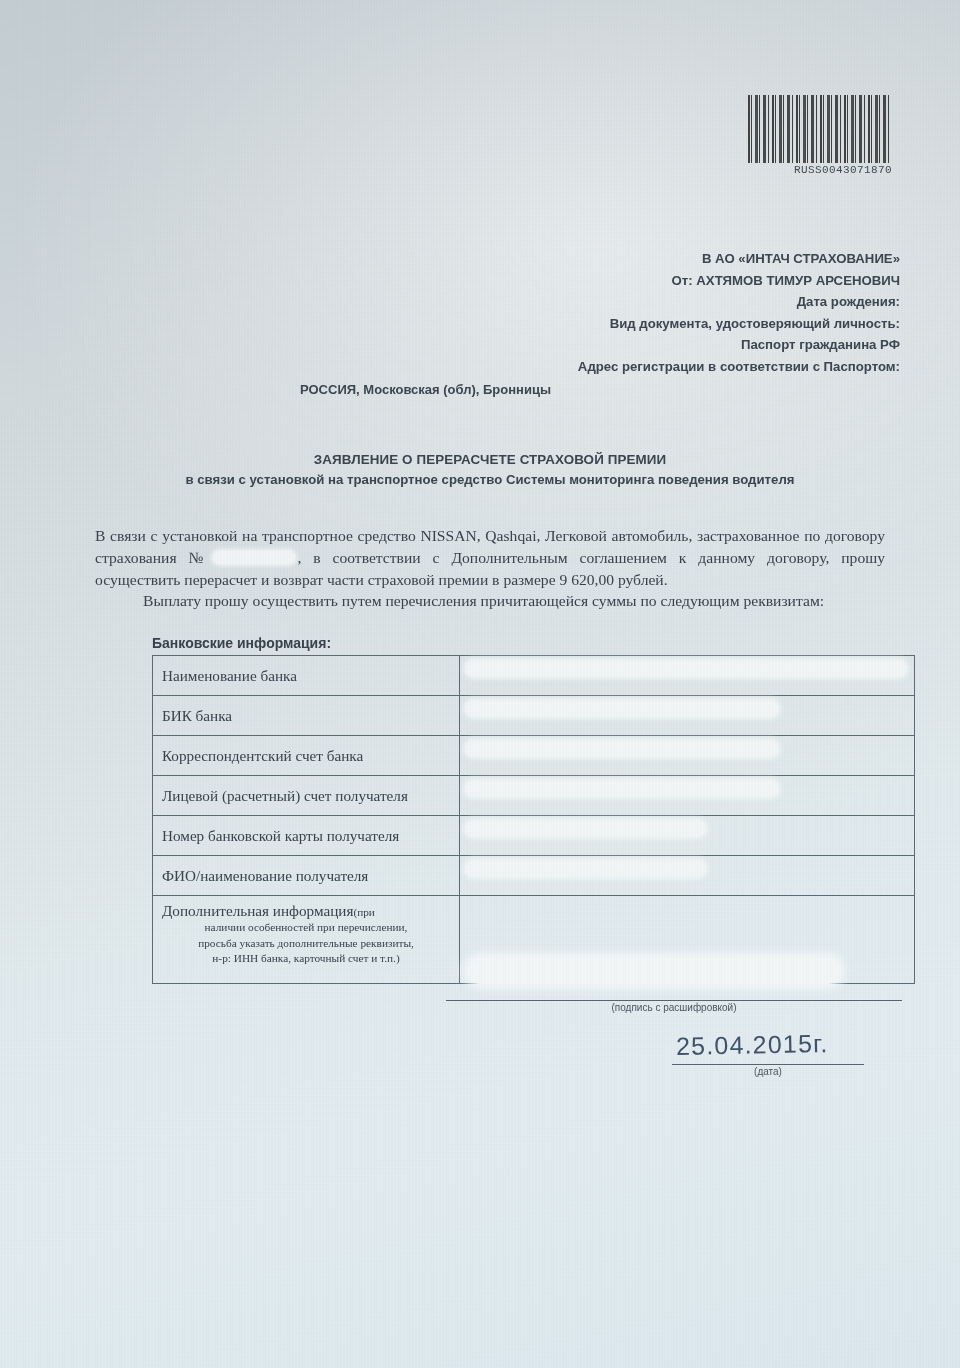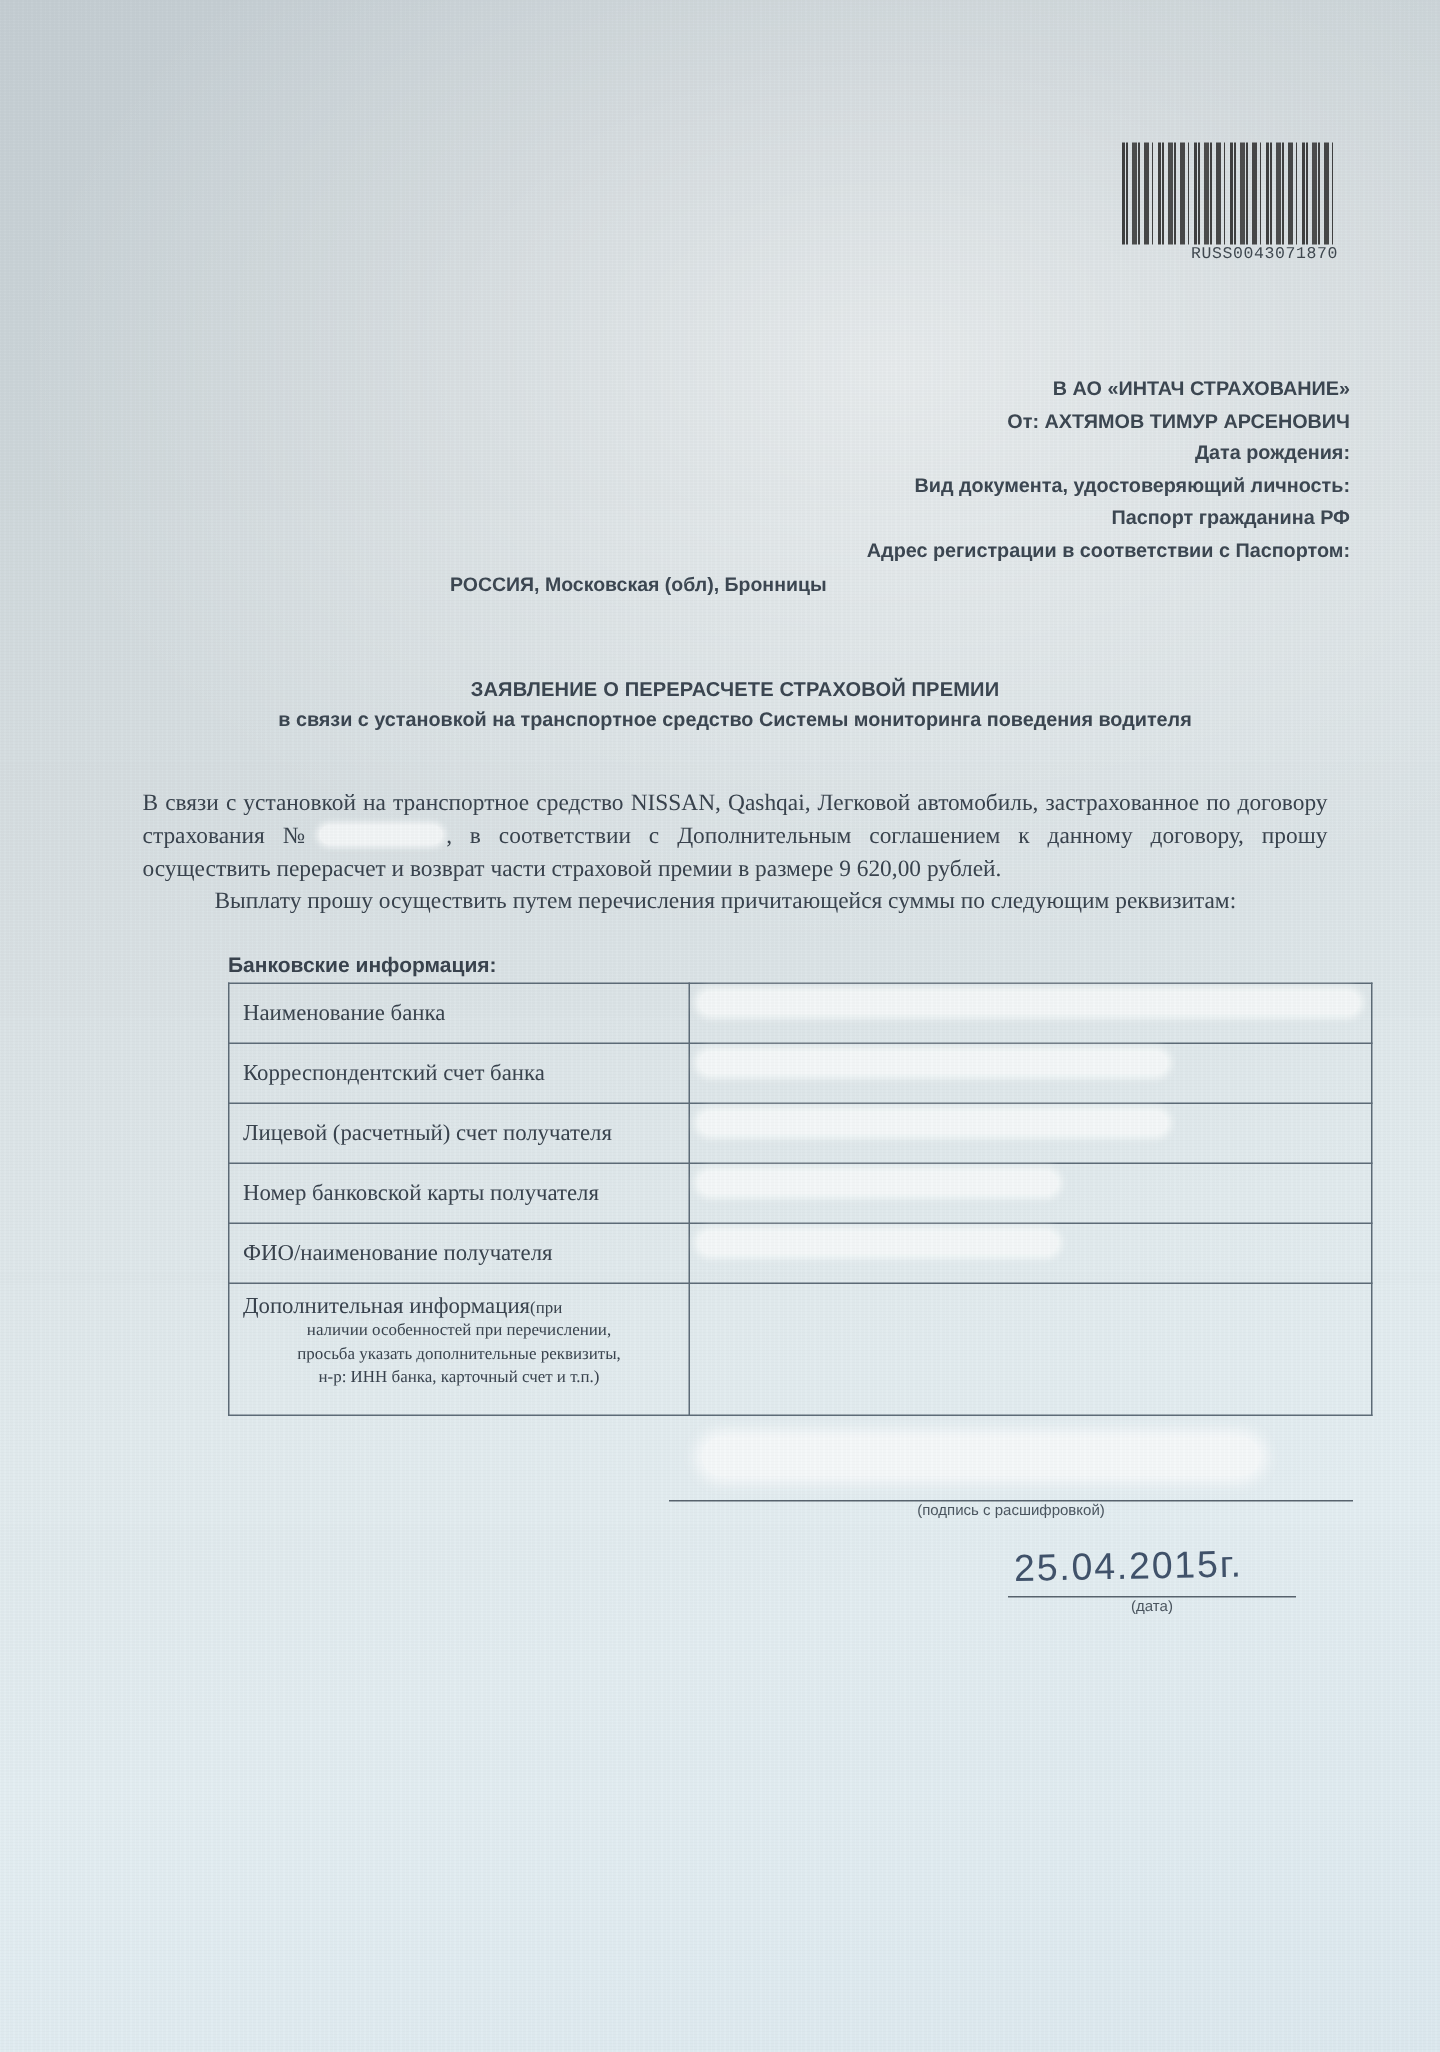--- a/index.html
+++ b/index.html
@@ -257,20 +257,26 @@
 
   <table id="bank-table">
     <tbody>
       <tr>
         <td class="label">Наименование банка</td>
         <td class="value">
             <span class="redact-cell"></span>
           </td>
       </tr>
       <tr>
+        <td class="label">БИК банка</td>
+        <td class="value">
+            <span class="redact-cell mid"></span>
+          </td>
+      </tr>
+      <tr>
         <td class="label">Корреспондентский счет банка</td>
         <td class="value">
             <span class="redact-cell mid"></span>
           </td>
       </tr>
       <tr>
         <td class="label">Лицевой (расчетный)  счет получателя</td>
         <td class="value">
             <span class="redact-cell mid"></span>
           </td>

